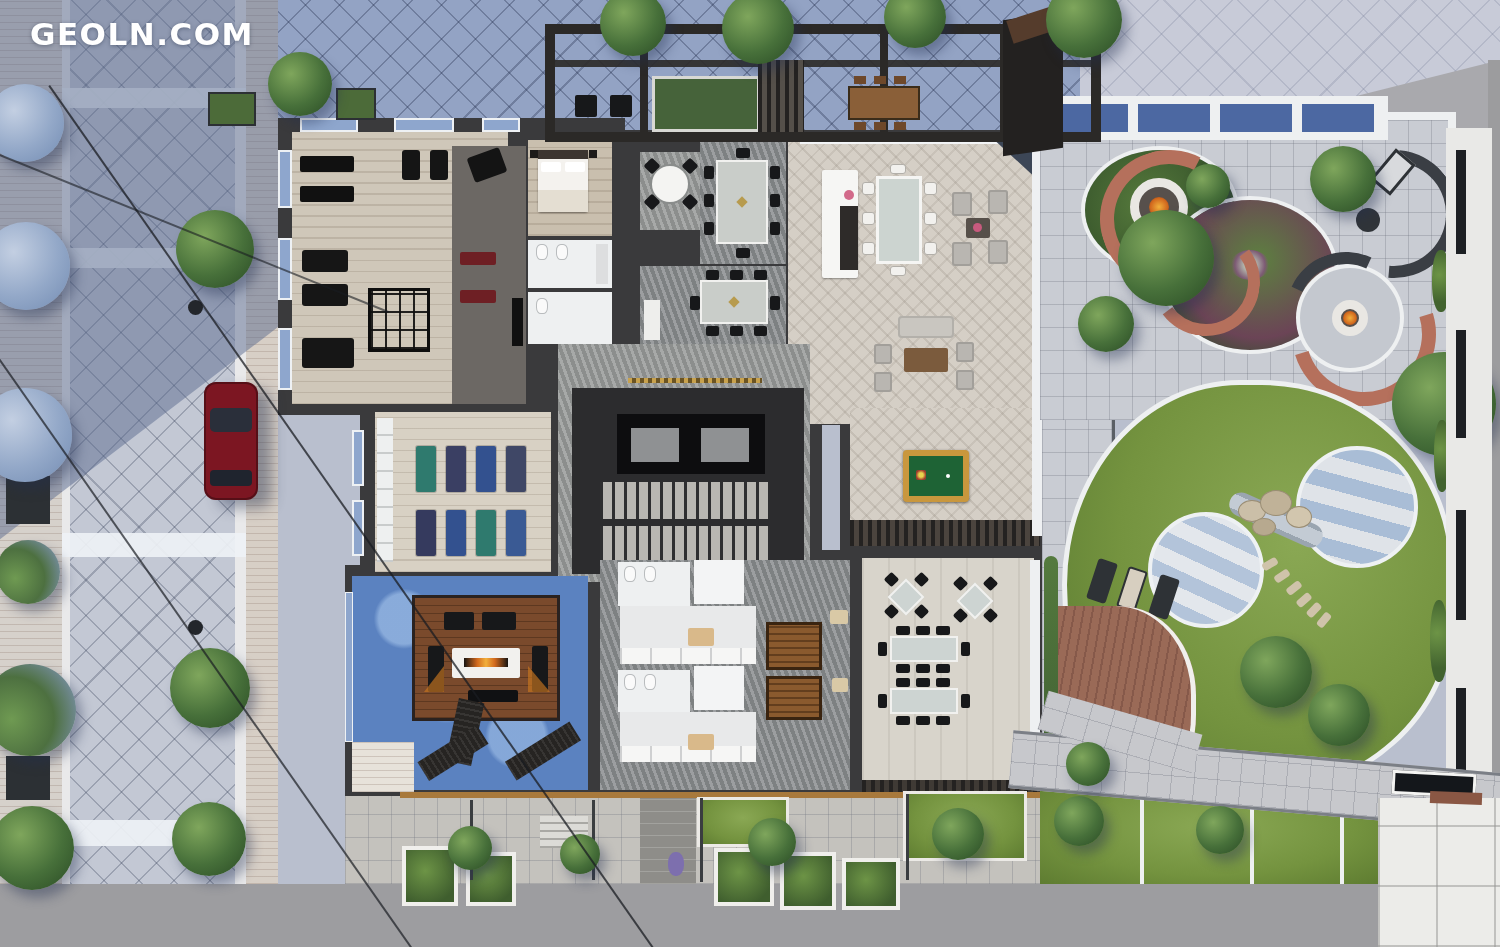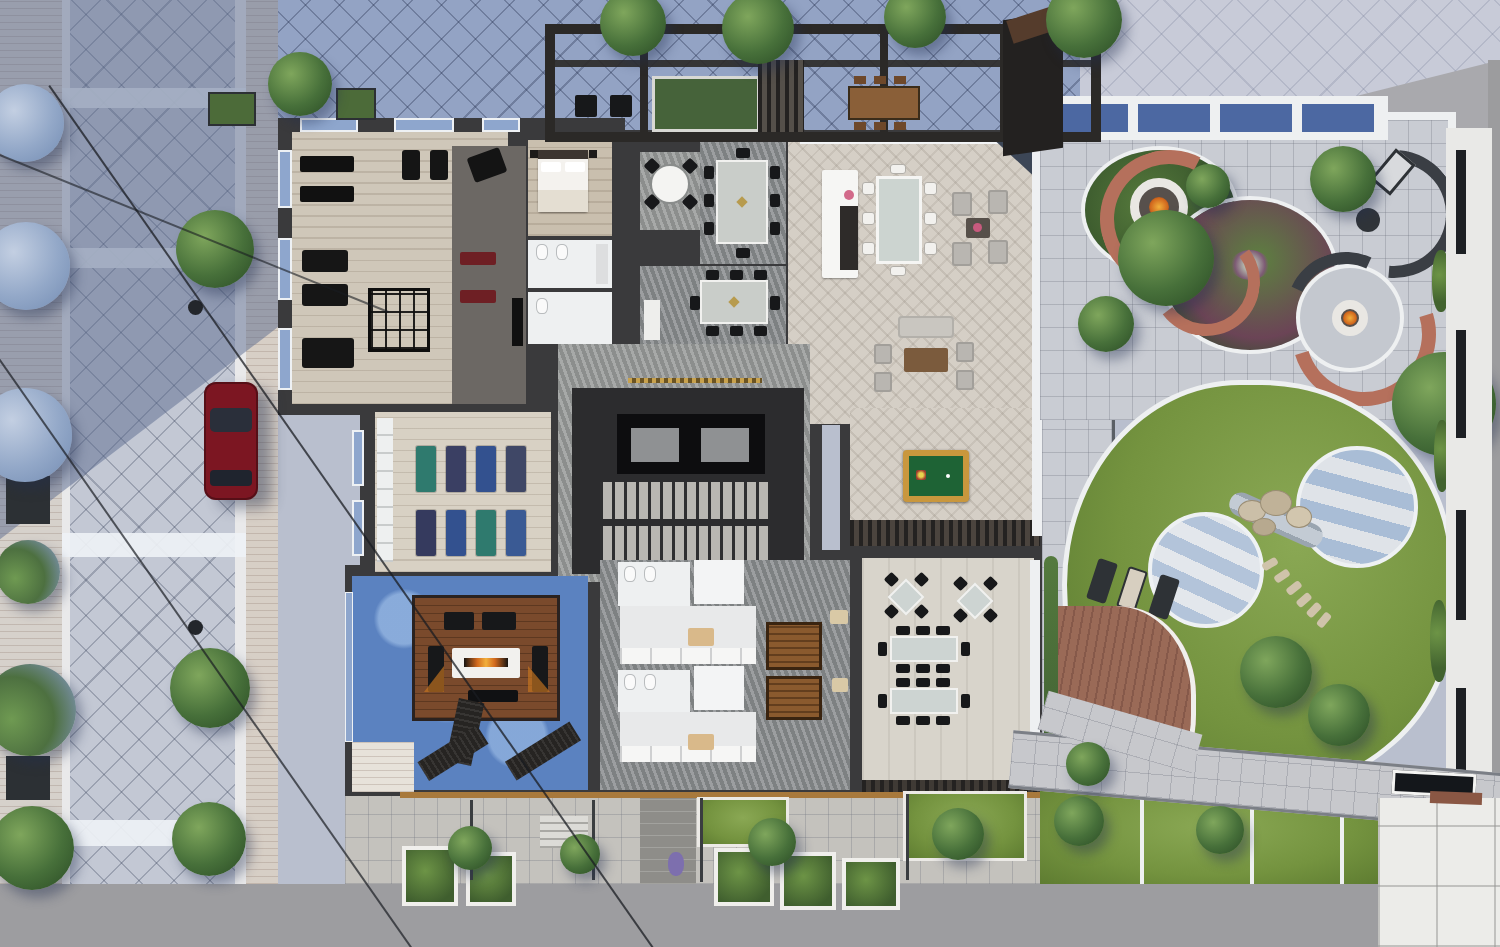--- a/index.html
+++ b/index.html
@@ -483,13 +483,14 @@
   <div class="abs" style="left:210px;top:470px;width:42px;height:16px;background:#1f242e;border-radius:4px;"></div>
   <div class="lamp" style="left:188px;top:300px;"></div>
   <div class="lamp" style="left:188px;top:620px;"></div>
 
   <div class="abs" style="left:0;top:0;width:660px;height:947px;overflow:hidden;pointer-events:none;">
     <div class="abs" style="left:50px;top:85px;width:1100px;height:2px;background:rgba(25,28,34,.75);transform:rotate(55deg);transform-origin:left top;"></div>
     <div class="abs" style="left:-90px;top:230px;width:1000px;height:2px;background:rgba(25,28,34,.7);transform:rotate(55deg);transform-origin:left top;"></div>
     <div class="abs" style="left:-10px;top:150px;width:430px;height:2px;background:rgba(25,28,34,.6);transform:rotate(22deg);transform-origin:left top;"></div>
   </div>
 
+  <div class="watermark" style="left:30px;top:16px;">GEOLN.COM</div>
 </div>
 
 </body></html>

